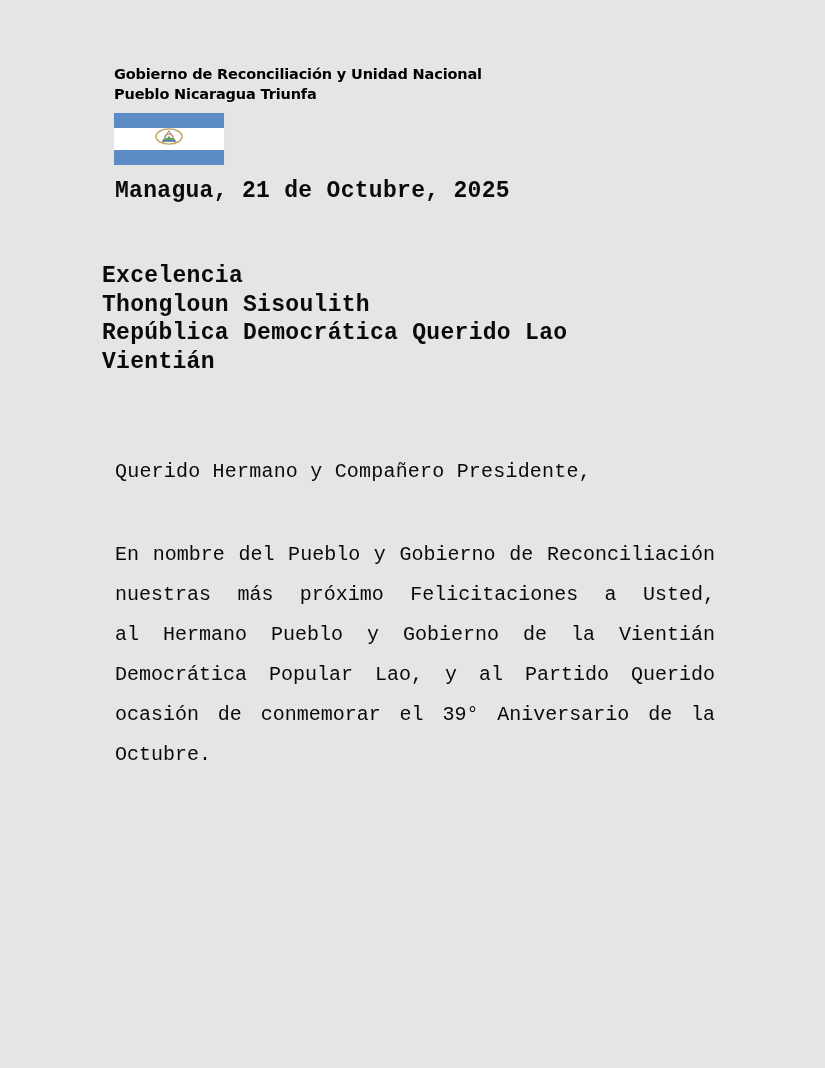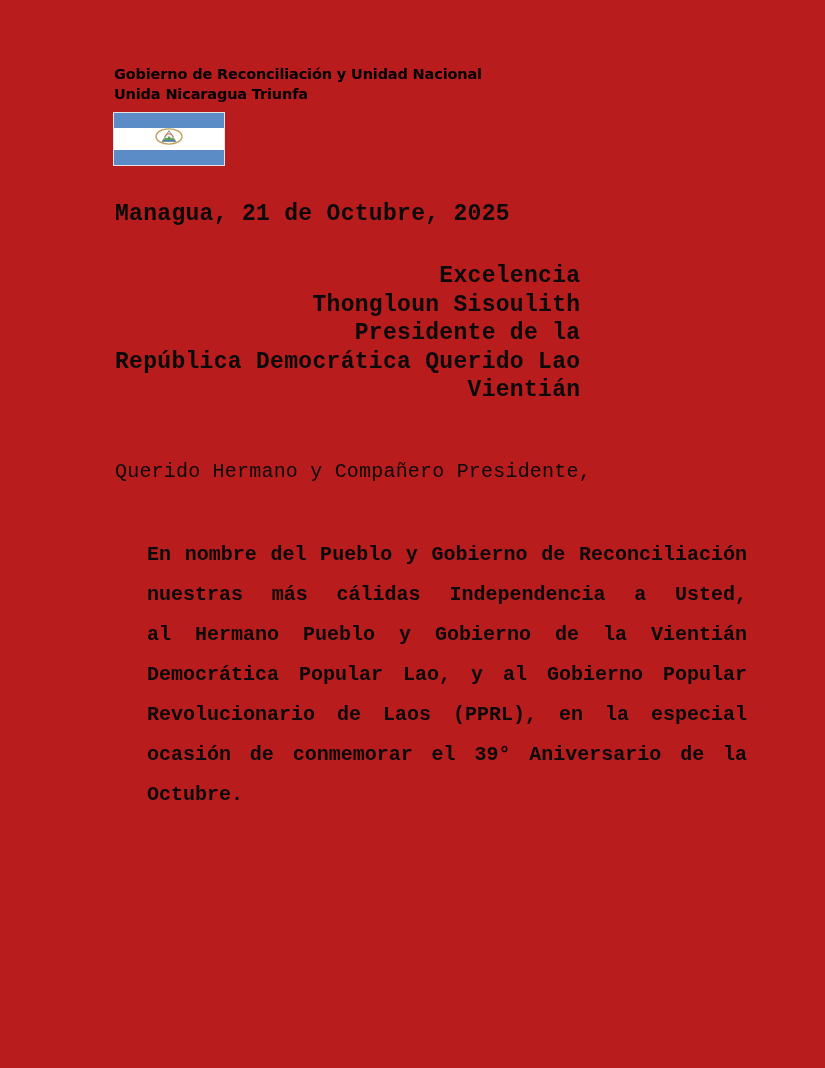--- a/index.html
+++ b/index.html
@@ -4,21 +4,21 @@
 <style>
   html, body {
     margin: 0;
     padding: 0;
     background: #ffffff;
   }
   .page {
     position: relative;
     width: 825px;
     height: 1068px;
-    background: #b91c1c;
+    background: #e5e5e5;
     overflow: hidden;
     font-family: "Liberation Mono", monospace;
     color: #0a0a0a;
   }
 
   
   .letterhead {
     position: absolute;
     left: 114px;
     top: 64px;
@@ -48,80 +48,78 @@
     background: #ffffff;
     display: flex;
     align-items: center;
     justify-content: center;
   }
 
   
   .dateline {
     position: absolute;
     left: 115px;
-    top: 201px;
+    top: 178px;
     font-size: 23px;
     font-weight: 700;
     letter-spacing: 0.3px;
     white-space: nowrap;
   }
 
   
   .recipient {
     position: absolute;
-    left: 115px;
+    left: 102px;
     top: 262px;
     font-size: 23px;
     font-weight: 700;
     line-height: 28.6px;
     letter-spacing: 0.3px;
     white-space: nowrap;
-    text-align: right;
   }
 
   
   .salutation {
     position: absolute;
     left: 115px;
     top: 460px;
     font-size: 20px;
     font-weight: 400;
     letter-spacing: 0.2px;
     white-space: nowrap;
   }
 
   
   .letter-body {
     position: absolute;
     left: 115px;
     top: 535px;
     width: 600px;
     font-size: 20px;
-    font-weight: 700;
-    margin-left: 32px;
+    font-weight: 400;
   }
   .letter-body .body-line {
     line-height: 40px;
     text-align: justify;
     text-align-last: justify;
     white-space: normal;
   }
   .letter-body .body-line:last-child {
     text-align: left;
     text-align-last: left;
   }
 </style>
 </head>
 <body>
 
 <div class="page">
 
   <div class="letterhead">
     <div>Gobierno de Reconciliación y Unidad Nacional</div>
-    <div>Unida Nicaragua Triunfa</div>
+    <div>Pueblo Nicaragua Triunfa</div>
   </div>
 
   <div class="flag">
     <div class="flag-stripe" style="background:#5b8cc6;"></div>
     <div class="flag-stripe mid">
       <span>
         <svg width="30" height="17" viewBox="0 0 30 17" aria-hidden="true">
           <ellipse cx="15" cy="8.5" rx="13" ry="7.6" fill="none" stroke="#bfa15a" stroke-width="1.4"></ellipse>
           <polygon points="15,2.6 21.8,13.6 8.2,13.6" fill="#eef3f5" stroke="#857a48" stroke-width="0.8"></polygon>
           <path d="M10.6,8.6 A4.6,4 0 0 1 19.4,8.6" fill="none" stroke="#cc5544" stroke-width="0.9"></path>
@@ -131,30 +129,28 @@
       </span>
     </div>
     <div class="flag-stripe" style="background:#5b8cc6;"></div>
   </div>
 
   <div class="dateline">Managua, 21 de Octubre, 2025</div>
 
   <div class="recipient">
     <div>Excelencia</div>
     <div>Thongloun Sisoulith</div>
-    <div>Presidente de la</div>
     <div>República Democrática Querido Lao</div>
     <div>Vientián</div>
   </div>
 
   <div class="salutation">Querido Hermano y Compañero Presidente,</div>
 
   <div class="letter-body">
     <div class="body-line">En nombre del Pueblo y Gobierno de Reconciliación</div>
-    <div class="body-line">nuestras más cálidas Independencia a Usted,</div>
+    <div class="body-line">nuestras más próximo Felicitaciones a Usted,</div>
     <div class="body-line">al Hermano Pueblo y Gobierno de la Vientián</div>
-    <div class="body-line">Democrática Popular Lao, y al Gobierno Popular</div>
-    <div class="body-line">Revolucionario de Laos (PPRL), en la especial</div>
+    <div class="body-line">Democrática Popular Lao, y al Partido Querido</div>
     <div class="body-line">ocasión de conmemorar el 39° Aniversario de la</div>
     <div class="body-line">Octubre.</div>
   </div>
 
 </div>
 
 </body></html>

